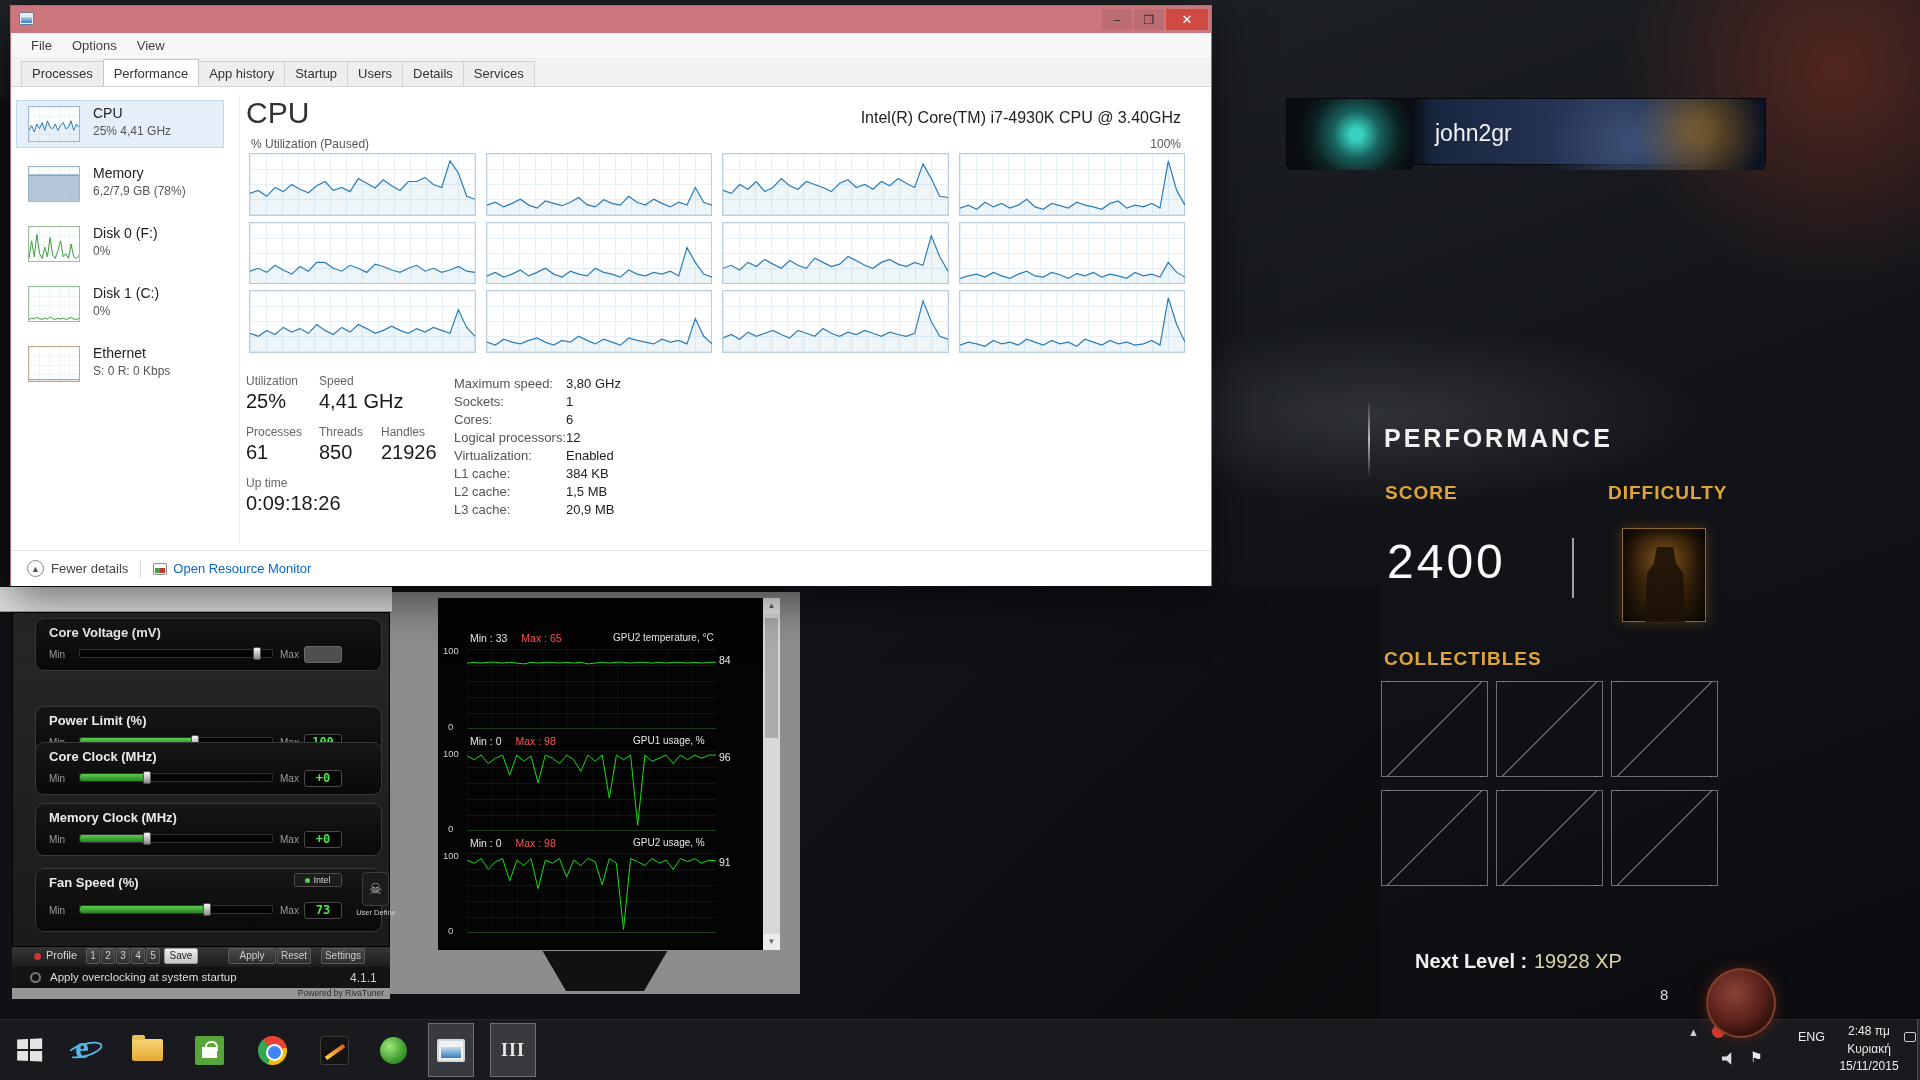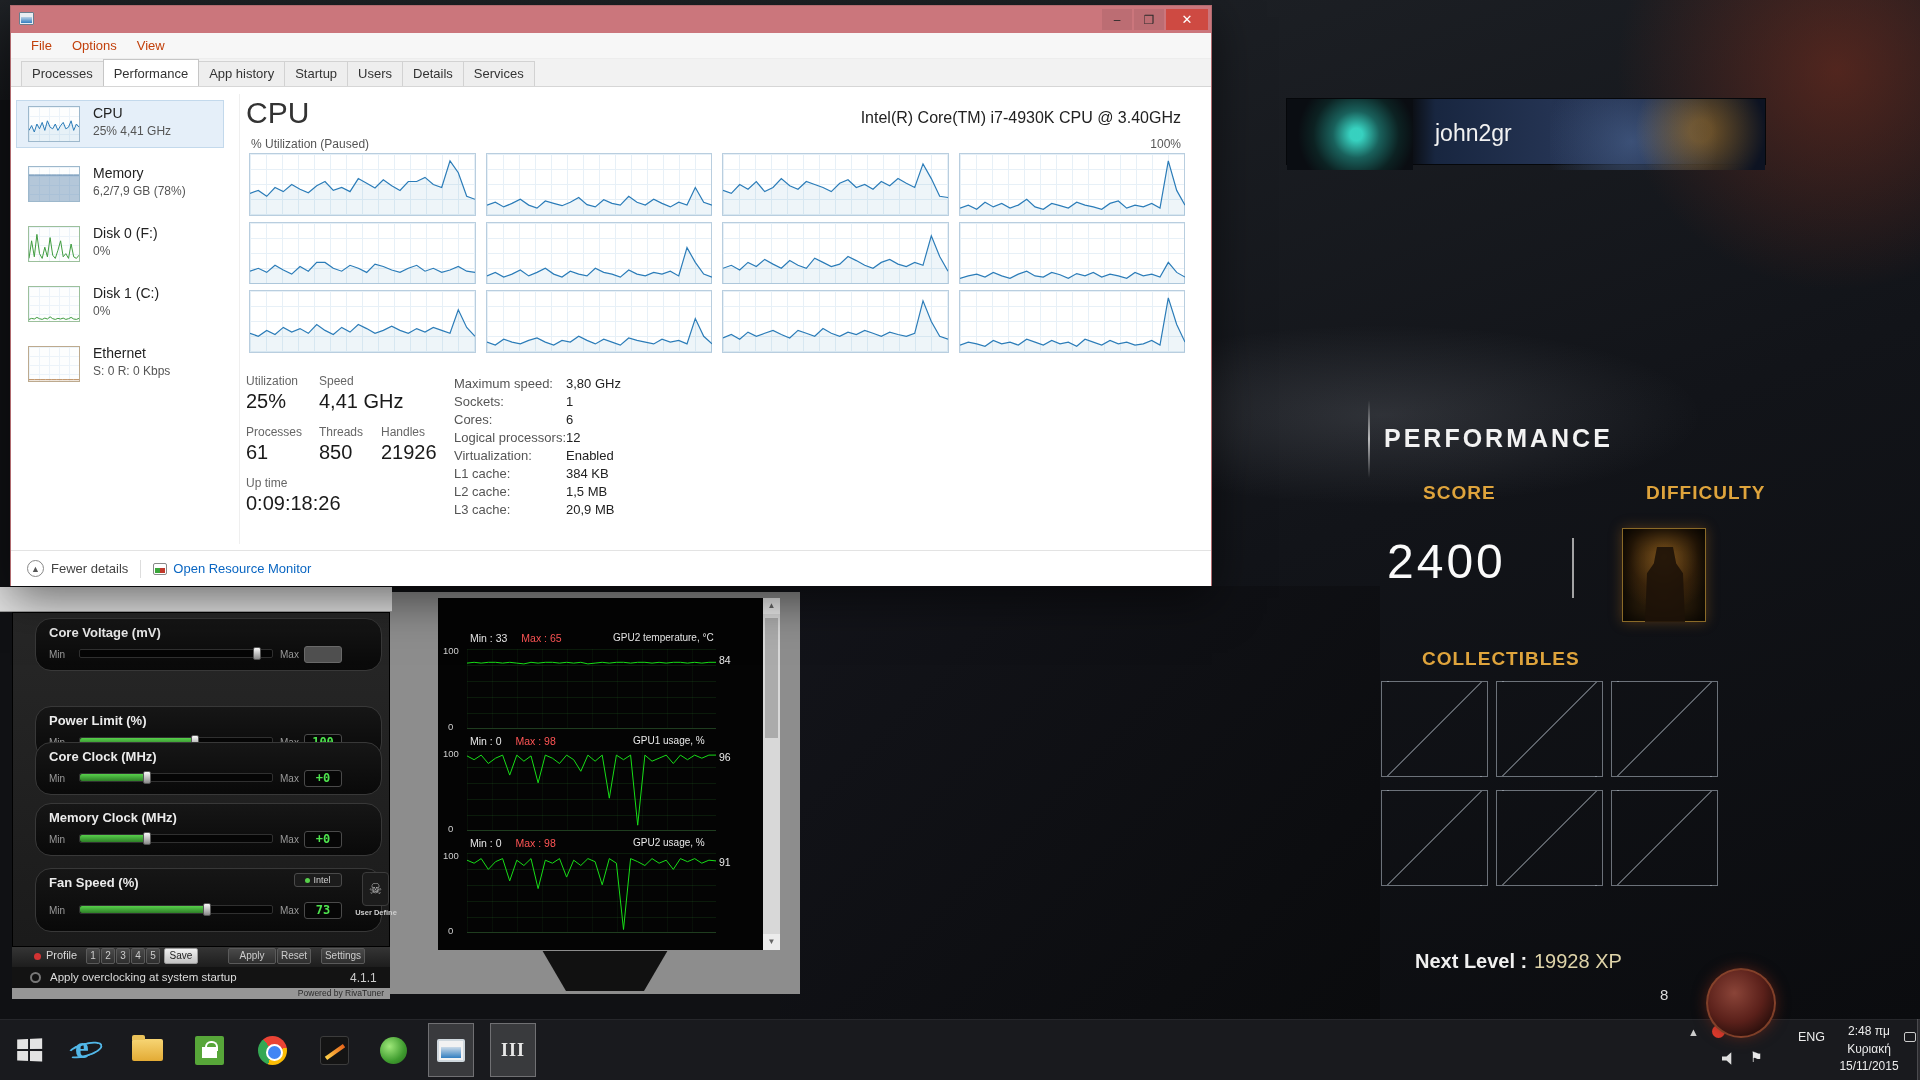--- a/index.html
+++ b/index.html
@@ -21,21 +21,21 @@
 
 
 .tm-window{left:10px;top:5px;width:1202px;height:581px;background:#fff;border:1px solid #b06a6f;box-shadow:0 12px 45px rgba(0,0,0,.55);z-index:5;}
 .tm-titlebar{position:absolute;left:0;top:0;width:100%;height:27px;background:#cb767c;}
 .tm-window-icon{position:absolute;left:8px;top:6px;width:15px;height:13px;background:#e9edf2;border:1px solid #6b7d8d;border-radius:1px;}
 .tm-window-icon::after{content:"";position:absolute;left:1px;bottom:1px;width:11px;height:6px;background:linear-gradient(0deg,rgba(40,120,190,.95),rgba(40,120,190,.25));}
 .tm-title{position:absolute;left:0;top:5px;width:100%;text-align:center;font-size:14px;color:#1c1c1c;}
 .tm-sys{position:absolute;right:3px;top:3px;display:flex;gap:2px;}
 .tm-btn{width:30px;height:21px;display:flex;align-items:center;justify-content:center;font-size:12px;color:#2a2a2a;background:rgba(0,0,0,.07);}
 .tm-btn.close{width:42px;background:#ce4a42;color:#fff;font-size:13px;}
-.tm-menubar{position:absolute;left:0;top:27px;width:100%;height:26px;background:#f7f7f7;border-bottom:1px solid #ededed;display:flex;align-items:center;padding-left:10px;font-size:13px;color:#c2410c;}
+.tm-menubar{position:absolute;left:0;top:27px;width:100%;height:26px;background:#f7f7f7;border-bottom:1px solid #ededed;display:flex;align-items:center;padding-left:10px;font-size:13px;color:#404040;}
 .tm-menu-item{padding:0 10px;}
 .tm-tabbar{position:absolute;left:0;top:53px;width:100%;height:28px;background:#f2f2f2;border-bottom:1px solid #d6d6d6;display:flex;align-items:flex-end;padding-left:10px;font-size:13px;color:#333;}
 .tm-tab{padding:4px 10px 5px;border:1px solid #d2d2d2;border-bottom:none;background:#eeeeee;margin-right:-1px;}
 .tm-tab.active{background:#fff;padding-top:6px;position:relative;z-index:2;border-color:#c6c6c6;}
 .tm-vline{position:absolute;left:228px;top:88px;width:1px;height:450px;background:#efefef;}
 .tm-side-item{position:absolute;left:6px;width:206px;height:46px;cursor:default;}
 .tm-side-item.selected{background:#e5eff9;outline:1px solid #c3d9ec;}
 .tm-thumb{position:absolute;left:11px;top:5px;width:52px;height:36px;background:#fdfefe;border:1px solid #9db8cc;background-image:
  repeating-linear-gradient(to right,#ecf3f9 0 1px,transparent 1px 10px),
  repeating-linear-gradient(to bottom,#ecf3f9 0 1px,transparent 1px 9px);}
@@ -61,34 +61,34 @@
 .tm-footer{position:absolute;left:0;top:544px;width:1200px;height:36px;background:#fff;border-top:1px solid #e3e3e3;display:flex;align-items:center;padding-left:16px;font-size:13px;color:#444;}
 .chev-circle{width:17px;height:17px;border:1px solid #888;border-radius:50%;display:flex;align-items:center;justify-content:center;font-size:9px;color:#555;margin-right:7px;}
 .f-div{width:1px;height:18px;background:#ddd;margin:0 12px;}
 .resmon-ico{width:14px;height:12px;border:1px solid #888;border-radius:2px;margin-right:6px;position:relative;background:#fff;}
 .resmon-ico::after{content:"";position:absolute;left:1px;bottom:1px;width:10px;height:5px;background:linear-gradient(90deg,#3aa53a 50%,#c0392b 50%);}
 .resmon-link{color:#0a66c2;}
 
 
 .ab-strip{left:0;top:587px;width:392px;height:25px;background:#e2e2e2;border-bottom:1px solid #9e9e9e;z-index:1;}
 .ab-panel{left:12px;top:612px;width:378px;height:386px;background:linear-gradient(#272727,#191919);border:1px solid #000;z-index:1;}
-.ab-group{position:absolute;left:35px;width:347px;height:53px;background:linear-gradient(#161616,#090909);border:1px solid #383838;border-radius:16px;z-index:2;}
+.ab-group{position:absolute;left:35px;width:347px;height:53px;background:linear-gradient(#161616,#090909);border:1px solid #383838;border-radius:9px;z-index:2;}
 .ab-label{position:absolute;left:13px;top:6px;font-size:13px;font-weight:bold;color:#ececec;}
 .ab-min{position:absolute;left:13px;top:30px;font-size:10px;color:#9a9a9a;}
 .ab-max{position:absolute;left:244px;top:30px;font-size:10px;color:#9a9a9a;}
 .ab-track{position:absolute;left:43px;top:30px;width:194px;height:9px;background:#050505;border:1px solid #303030;border-radius:2px;}
 .ab-fill{position:relative;height:100%;background:linear-gradient(#57d04b,#2e7f27);border-radius:2px;}
 .ab-fill.nofill{background:transparent;}
 .ab-thumb{position:absolute;right:-4px;top:-3px;width:8px;height:13px;background:linear-gradient(#fafafa,#8a8a8a);border:1px solid #555;border-radius:2px;}
 .ab-value{position:absolute;left:268px;top:27px;width:38px;height:17px;background:#060606;border:1px solid #4a4a4a;border-radius:3px;color:#4ee44e;font-family:"DejaVu Sans Mono",monospace;font-size:12px;font-weight:bold;text-align:center;line-height:15px;}
 .ab-value.disabled{background:#505050;border-color:#6a6a6a;}
 .ab-auto{position:absolute;left:258px;top:4px;width:48px;height:14px;background:#1c1c1c;border:1px solid #4a4a4a;border-radius:3px;color:#cfcfcf;font-size:9px;line-height:12px;text-align:center;}
 .ab-auto::before{content:"";display:inline-block;width:5px;height:5px;border-radius:50%;background:#57d04b;margin-right:3px;}
 .ab-skull{left:362px;top:872px;width:27px;height:34px;background:#1c1c1c;border:1px solid #3c3c3c;border-radius:4px;color:#b5b5b5;font-size:15px;text-align:center;line-height:32px;z-index:2;}
-.ab-skull-label{left:352px;top:908px;width:48px;text-align:center;font-size:7.5px;color:#d0d0d0;z-index:2;font-weight:bold;}
+.ab-skull-label{left:352px;top:908px;width:48px;text-align:center;font-size:7.5px;color:#d0d0d0;z-index:2;}
 .ab-toolbar{left:12px;top:946px;width:378px;height:21px;background:linear-gradient(#353535,#1d1d1d);border-top:1px solid #000;z-index:2;}
 .tbtn{position:absolute;height:16px;top:948px;background:linear-gradient(#4a4a4a,#2e2e2e);border:1px solid #5a5a5a;color:#ccc;font-size:10px;text-align:center;line-height:14px;border-radius:2px;z-index:3;}
 .tbtn.light{background:linear-gradient(#f0f0f0,#c4c4c4);color:#222;border-color:#9a9a9a;}
 .profile-dot{left:34px;top:953px;width:7px;height:7px;border-radius:50%;background:#d23333;z-index:3;}
 .profile-label{left:46px;top:949px;font-size:11px;color:#d8d8d8;z-index:3;}
 .ab-startup{left:12px;top:967px;width:378px;height:21px;background:#131313;z-index:2;}
 .ab-radio{left:30px;top:972px;width:11px;height:11px;border:2px solid #777;border-radius:50%;background:#111;z-index:3;}
 .ab-startup-label{left:50px;top:971px;font-size:11.5px;color:#ddd;z-index:3;}
 .ab-version{left:350px;top:971px;font-size:12px;color:#ccc;z-index:3;}
 .ab-powered{left:12px;top:988px;width:378px;height:11px;background:#969696;text-align:right;font-size:8.5px;color:#2a2a2a;line-height:11px;padding-right:6px;z-index:2;}
@@ -113,21 +113,21 @@
 
 
 .banner{left:1286px;top:98px;width:480px;height:67px;background:linear-gradient(90deg,#0b0e13 0%,#0b0e13 26%,#182640 31%,#243352 55%,#2a3a5e 76%,#141a28 100%);border:1px solid #05070a;z-index:2;}
 .banner-emblem{position:absolute;left:0;top:0;width:126px;height:71px;background:radial-gradient(circle at 55% 50%, rgba(60,230,210,.9) 0 8%, rgba(40,180,165,.5) 30%, rgba(15,60,55,.45) 55%, transparent 75%),#0a0d12;}
 .banner-name{position:absolute;left:148px;top:21px;font-size:23px;color:#f2f2f2;}
 .banner-art{position:absolute;right:0;top:0;width:215px;height:71px;background:
  radial-gradient(circle at 70% 45%, rgba(235,160,40,.4) 0 7%, transparent 42%),
  radial-gradient(circle at 38% 60%, rgba(90,120,170,.5), transparent 62%),
  linear-gradient(90deg,transparent,#0d1322 92%);}
 .g-performance{left:1384px;top:424px;font-size:25px;font-weight:bold;letter-spacing:3px;color:#f2f2f2;z-index:2;}
-.g-label{font-size:19px;font-weight:bold;letter-spacing:1px;color:#dfa43c;z-index:2;position:absolute;margin-left:38px;}
+.g-label{font-size:19px;font-weight:bold;letter-spacing:1px;color:#dfa43c;z-index:2;position:absolute;}
 .g-score{left:1387px;top:534px;font-size:48px;letter-spacing:3px;color:#fafafa;z-index:2;}
 .g-divider{left:1572px;top:538px;width:2px;height:60px;background:rgba(200,200,200,.8);z-index:2;}
 .diff-icon{left:1622px;top:528px;width:84px;height:94px;border:1px solid #8a6a28;background:
  radial-gradient(circle at 50% 30%, rgba(225,150,50,.5), rgba(120,70,20,.25) 45%, transparent 70%),
  radial-gradient(circle at 50% 78%, rgba(60,40,15,.85), transparent 72%),#0d0903;
  box-shadow:0 0 12px rgba(200,120,30,.35), inset 0 0 18px rgba(0,0,0,.85);z-index:2;}
 .diff-icon::after{content:"";position:absolute;left:22px;top:18px;width:40px;height:75px;background:#1d1208;clip-path:polygon(30% 0,70% 0,78% 22%,95% 35%,100% 100%,0 100%,5% 35%,22% 22%);opacity:.9;}
 .col-grid{left:1381px;top:681px;width:338px;height:205px;display:grid;grid-template-columns:repeat(3,107px);grid-template-rows:repeat(2,96px);gap:13px 8px;z-index:2;position:absolute;}
 .col-cell{border:1px solid rgba(185,195,205,.55);background:linear-gradient(135deg,transparent 49.5%,rgba(185,195,205,.45) 49.5% 50.4%,transparent 50.4%);}
 .g-next-label{left:1415px;top:950px;font-size:20px;font-weight:bold;color:#f0f0f0;z-index:2;}

